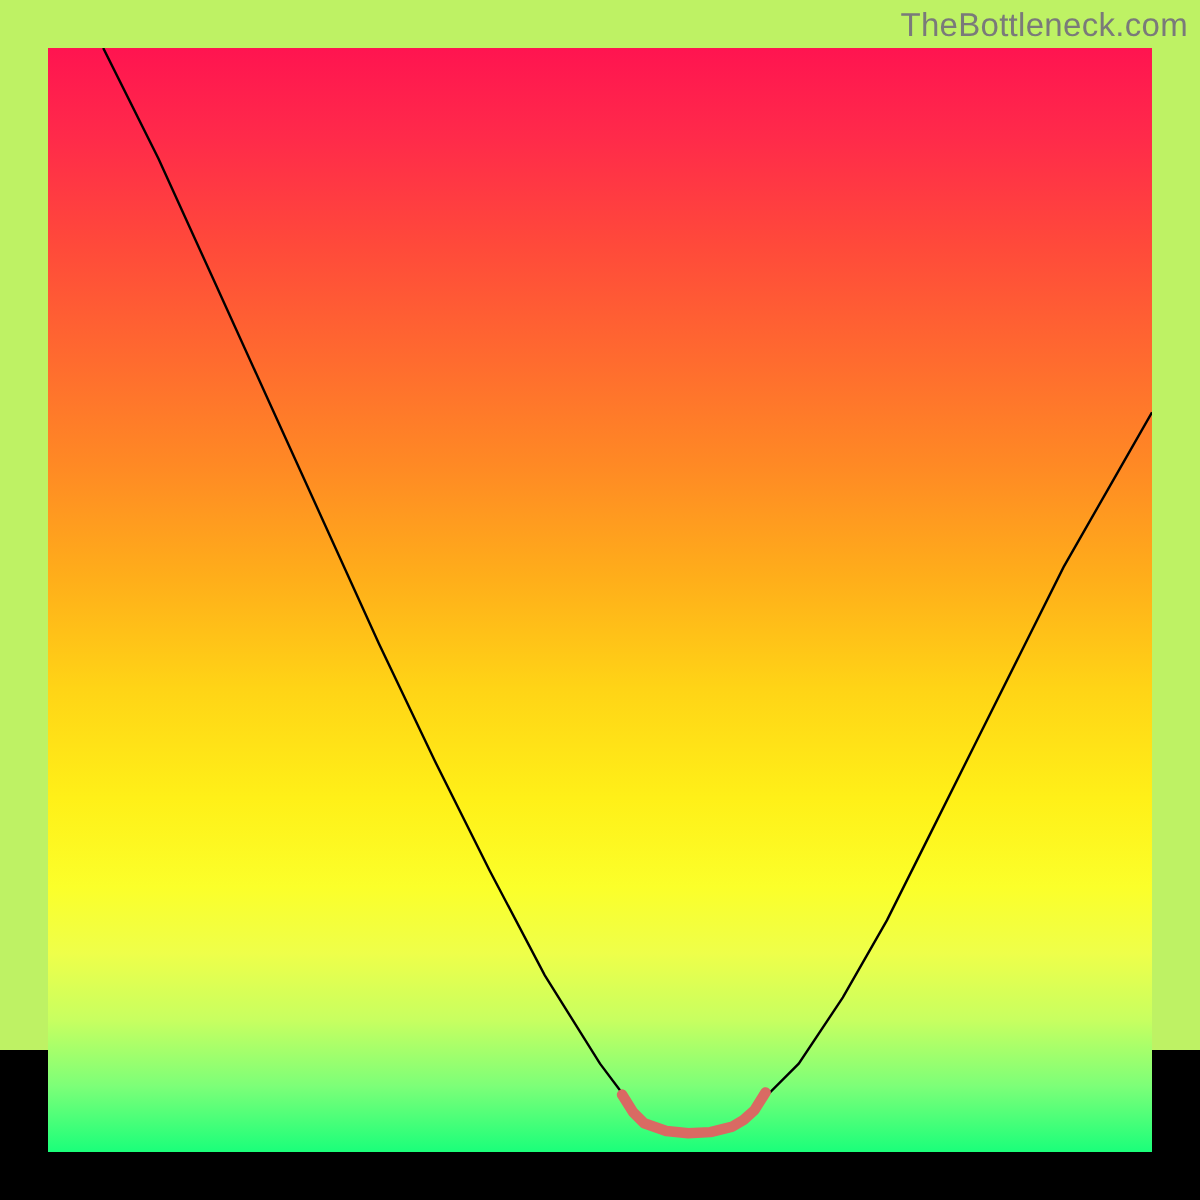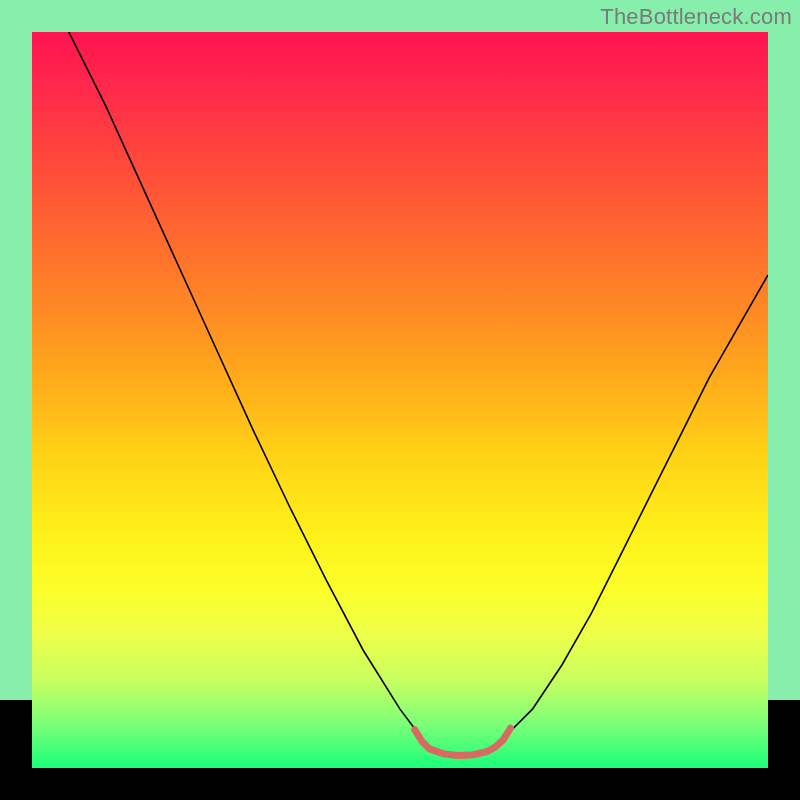--- a/index.html
+++ b/index.html
@@ -8,21 +8,21 @@
     width: 800px;
     height: 800px;
     background: #000;
     overflow: hidden;
     font-family: Arial, Helvetica, sans-serif;
   }
   .frame {
     position: absolute;
     left: 0; top: 0;
     width: 800px; height: 700px;
-    background: #86efac;
+    background: #bef264;
   }
   .plot {
     position: absolute;
     left: 32px;
     top: 32px;
     width: 736px;
     height: 736px;
     overflow: hidden;
   }
   .gradient {

